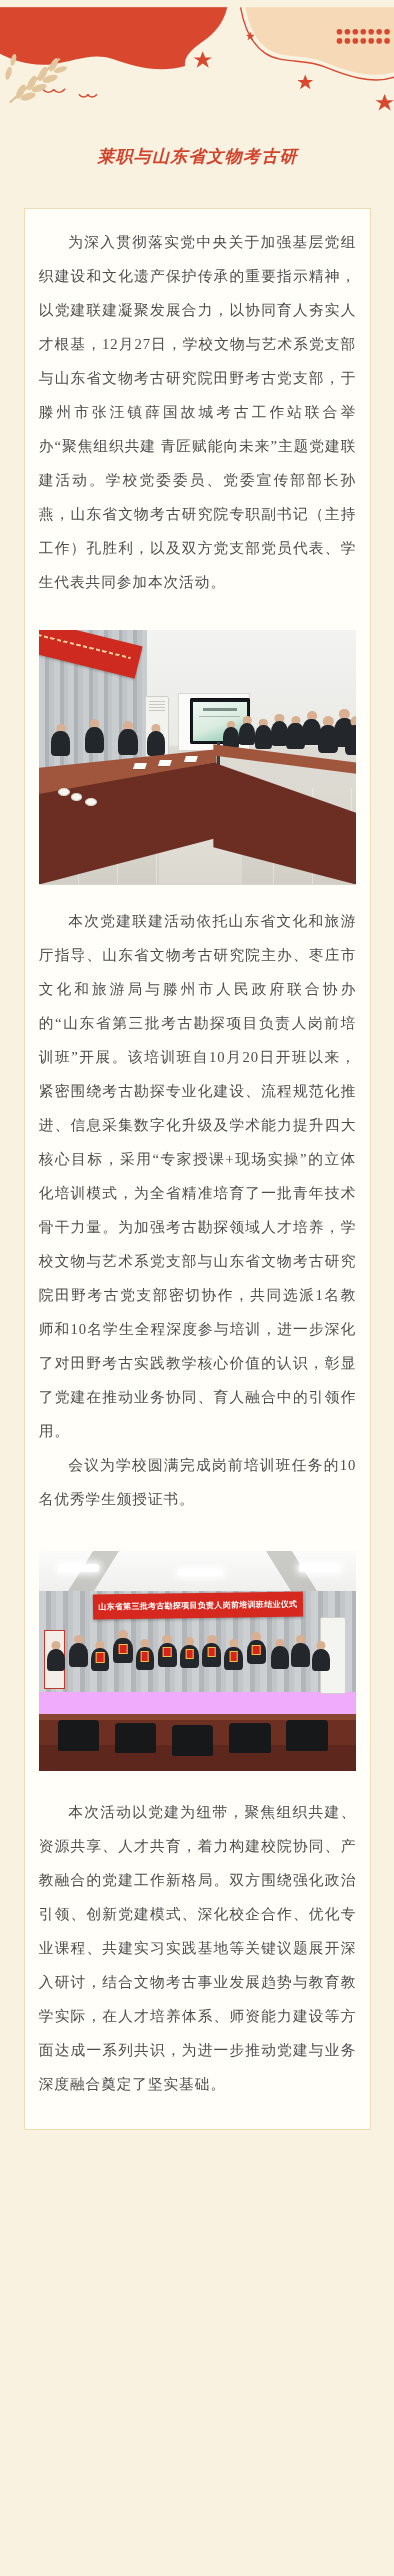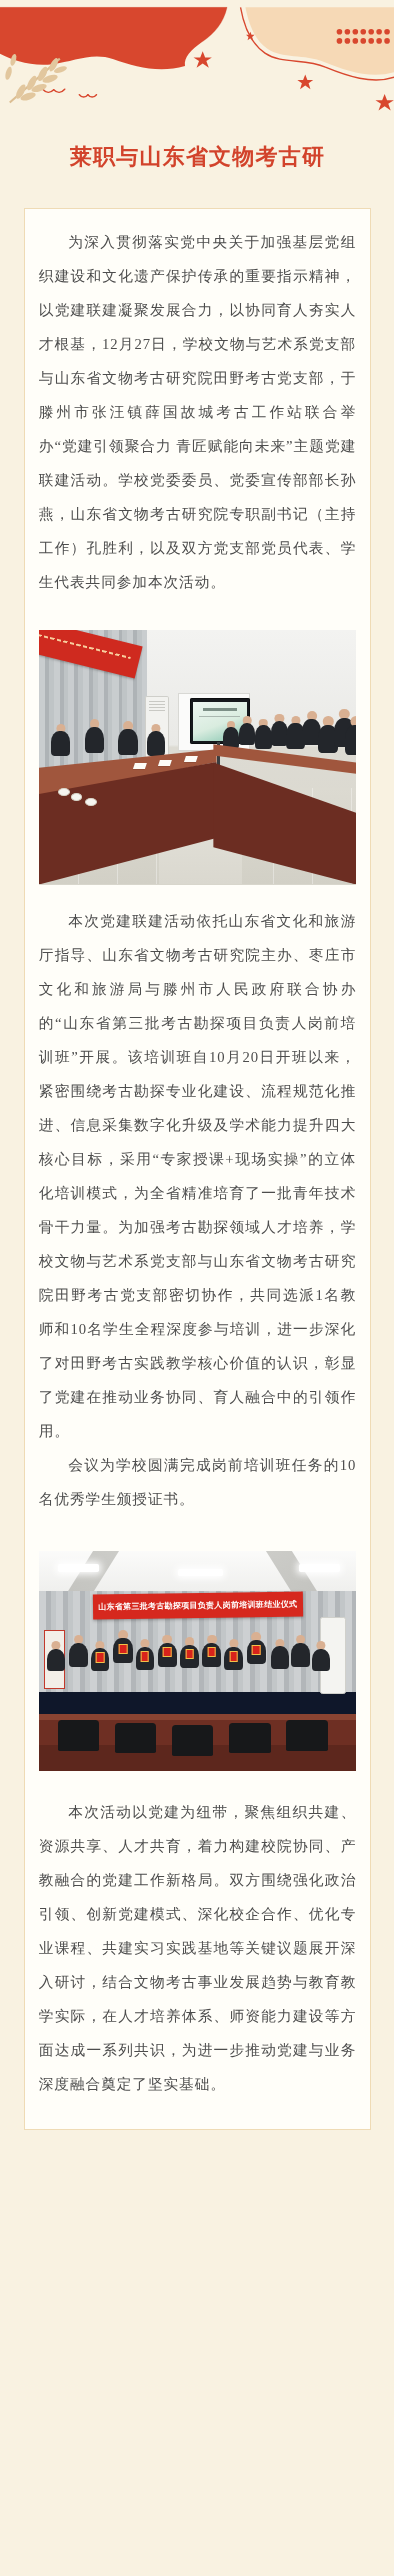--- a/index.html
+++ b/index.html
@@ -15,24 +15,25 @@
   }
   
   .hero{position:relative;height:113px;}
   .hero svg{display:block;}
   
   .title{
     margin:16px 11px 23px 11px;
     text-align:center;
     font-family:"Liberation Sans","DejaVu Sans",sans-serif;
     font-weight:900;
-    font-size:22px;
+    font-size:17px;
     line-height:56px;
     color:#d2432b;
     letter-spacing:1.2px;
+    font-style:italic;
   }
   
   .card{
     margin:0 24.4px;
     background:#fffef9;
     border:1.2px solid #efdbb5;
     padding:16px 13.4px 28px 13.4px;
   }
   .card p{
     margin:0;
@@ -76,21 +77,21 @@
   .ph-tv-stand{left:56%;top:44%;width:1.2%;height:18%;background:#3a3d40;}
   .ph-tbl{background:#6c2d22;}
   .ph-tbl-top{background:#a0563d;}
   .person{position:absolute;}
   .person b{position:absolute;left:50%;top:0;transform:translateX(-50%);
     border-radius:50%;background:#d9b092;}
   .person i{position:absolute;left:0;bottom:0;width:100%;border-radius:45% 45% 18% 18%;background:#23262b;}
   .cup{background:#f6f5f0;border-radius:50%;border:0.6px solid #d8d5c8;}
   .tent{background:#fdfcf7;transform:skewX(-18deg);box-shadow:0 0.6px 0.6px rgba(0,0,0,.2);}
   
-  .photo2{height:220px;background:#0f172a;margin:35px 0 24.4px 0;}
+  .photo2{height:220px;background:#f0abfc;margin:35px 0 24.4px 0;}
   .ph2-ceil{left:0;top:0;width:100%;height:22%;background:linear-gradient(#fbfbfa,#ededeb);}
   .ph2-beam{top:-28%;width:7%;height:55%;background:linear-gradient(#d4d4d0,#c3c3bf);}
   .ph2-light{height:3.5%;background:#ffffff;box-shadow:0 0 7.3px 2.4px rgba(255,255,255,.95);border-radius:1.8px;}
   .ph2-curtain{left:0;top:18%;width:100%;height:46%;
     background:repeating-linear-gradient(90deg,#cdd0d2 0 7.3px,#b2b6b9 7.3px 11.6px,#c2c6c8 11.6px 17px);}
   .ph2-banner{left:17%;top:19%;width:66%;height:11.5%;background:#d6281e;
     transform:rotate(-.8deg);box-shadow:0 1.2px 3.1px rgba(0,0,0,.3);
     display:flex;align-items:center;justify-content:center;}
   .ph2-banner span{position:static;color:#fff;font-family:"Liberation Sans","DejaVu Sans",sans-serif;
     font-weight:bold;font-size:8px;letter-spacing:0.3px;white-space:nowrap;}
@@ -166,21 +167,21 @@
       </g>
     </svg>
   </div>
 
   <h1 class="title">
     <div>莱职与山东省文物考古研</div>
   </h1>
 
   <div class="card">
 
-    <p>为深入贯彻落实党中央关于加强基层党组织建设和文化遗产保护传承的重要指示精神，以党建联建凝聚发展合力，以协同育人夯实人才根基，12月27日，学校文物与艺术系党支部与山东省文物考古研究院田野考古党支部，于滕州市张汪镇薛国故城考古工作站联合举办“党建引领聚合力 青匠赋能向未来”主题党建联建活动。学校党委委员、党委宣传部部长孙燕，山东省文物考古研究院专职副书记（主持工作）孔胜利，以及双方党支部党员代表、学生代表共同参加本次活动。</p>
+    <p>为深入贯彻落实党中央关于加强基层党组织建设和文化遗产保护传承的重要指示精神，以党建联建凝聚发展合力，以协同育人夯实人才根基，12月27日，学校文物与艺术系党支部与山东省文物考古研究院田野考古党支部，于滕州市张汪镇薛国故城考古工作站联合举办“聚焦组织共建 青匠赋能向未来”主题党建联建活动。学校党委委员、党委宣传部部长孙燕，山东省文物考古研究院专职副书记（主持工作）孔胜利，以及双方党支部党员代表、学生代表共同参加本次活动。</p>
 
     <div class="photo photo1">
       <div class="ph-curtain"></div>
       <div class="ph-banner-diag">
           <i></i>
         </div>
       <div class="ph-whiteboard"></div>
       <div class="ph-ac">
           <i></i>
         </div>

